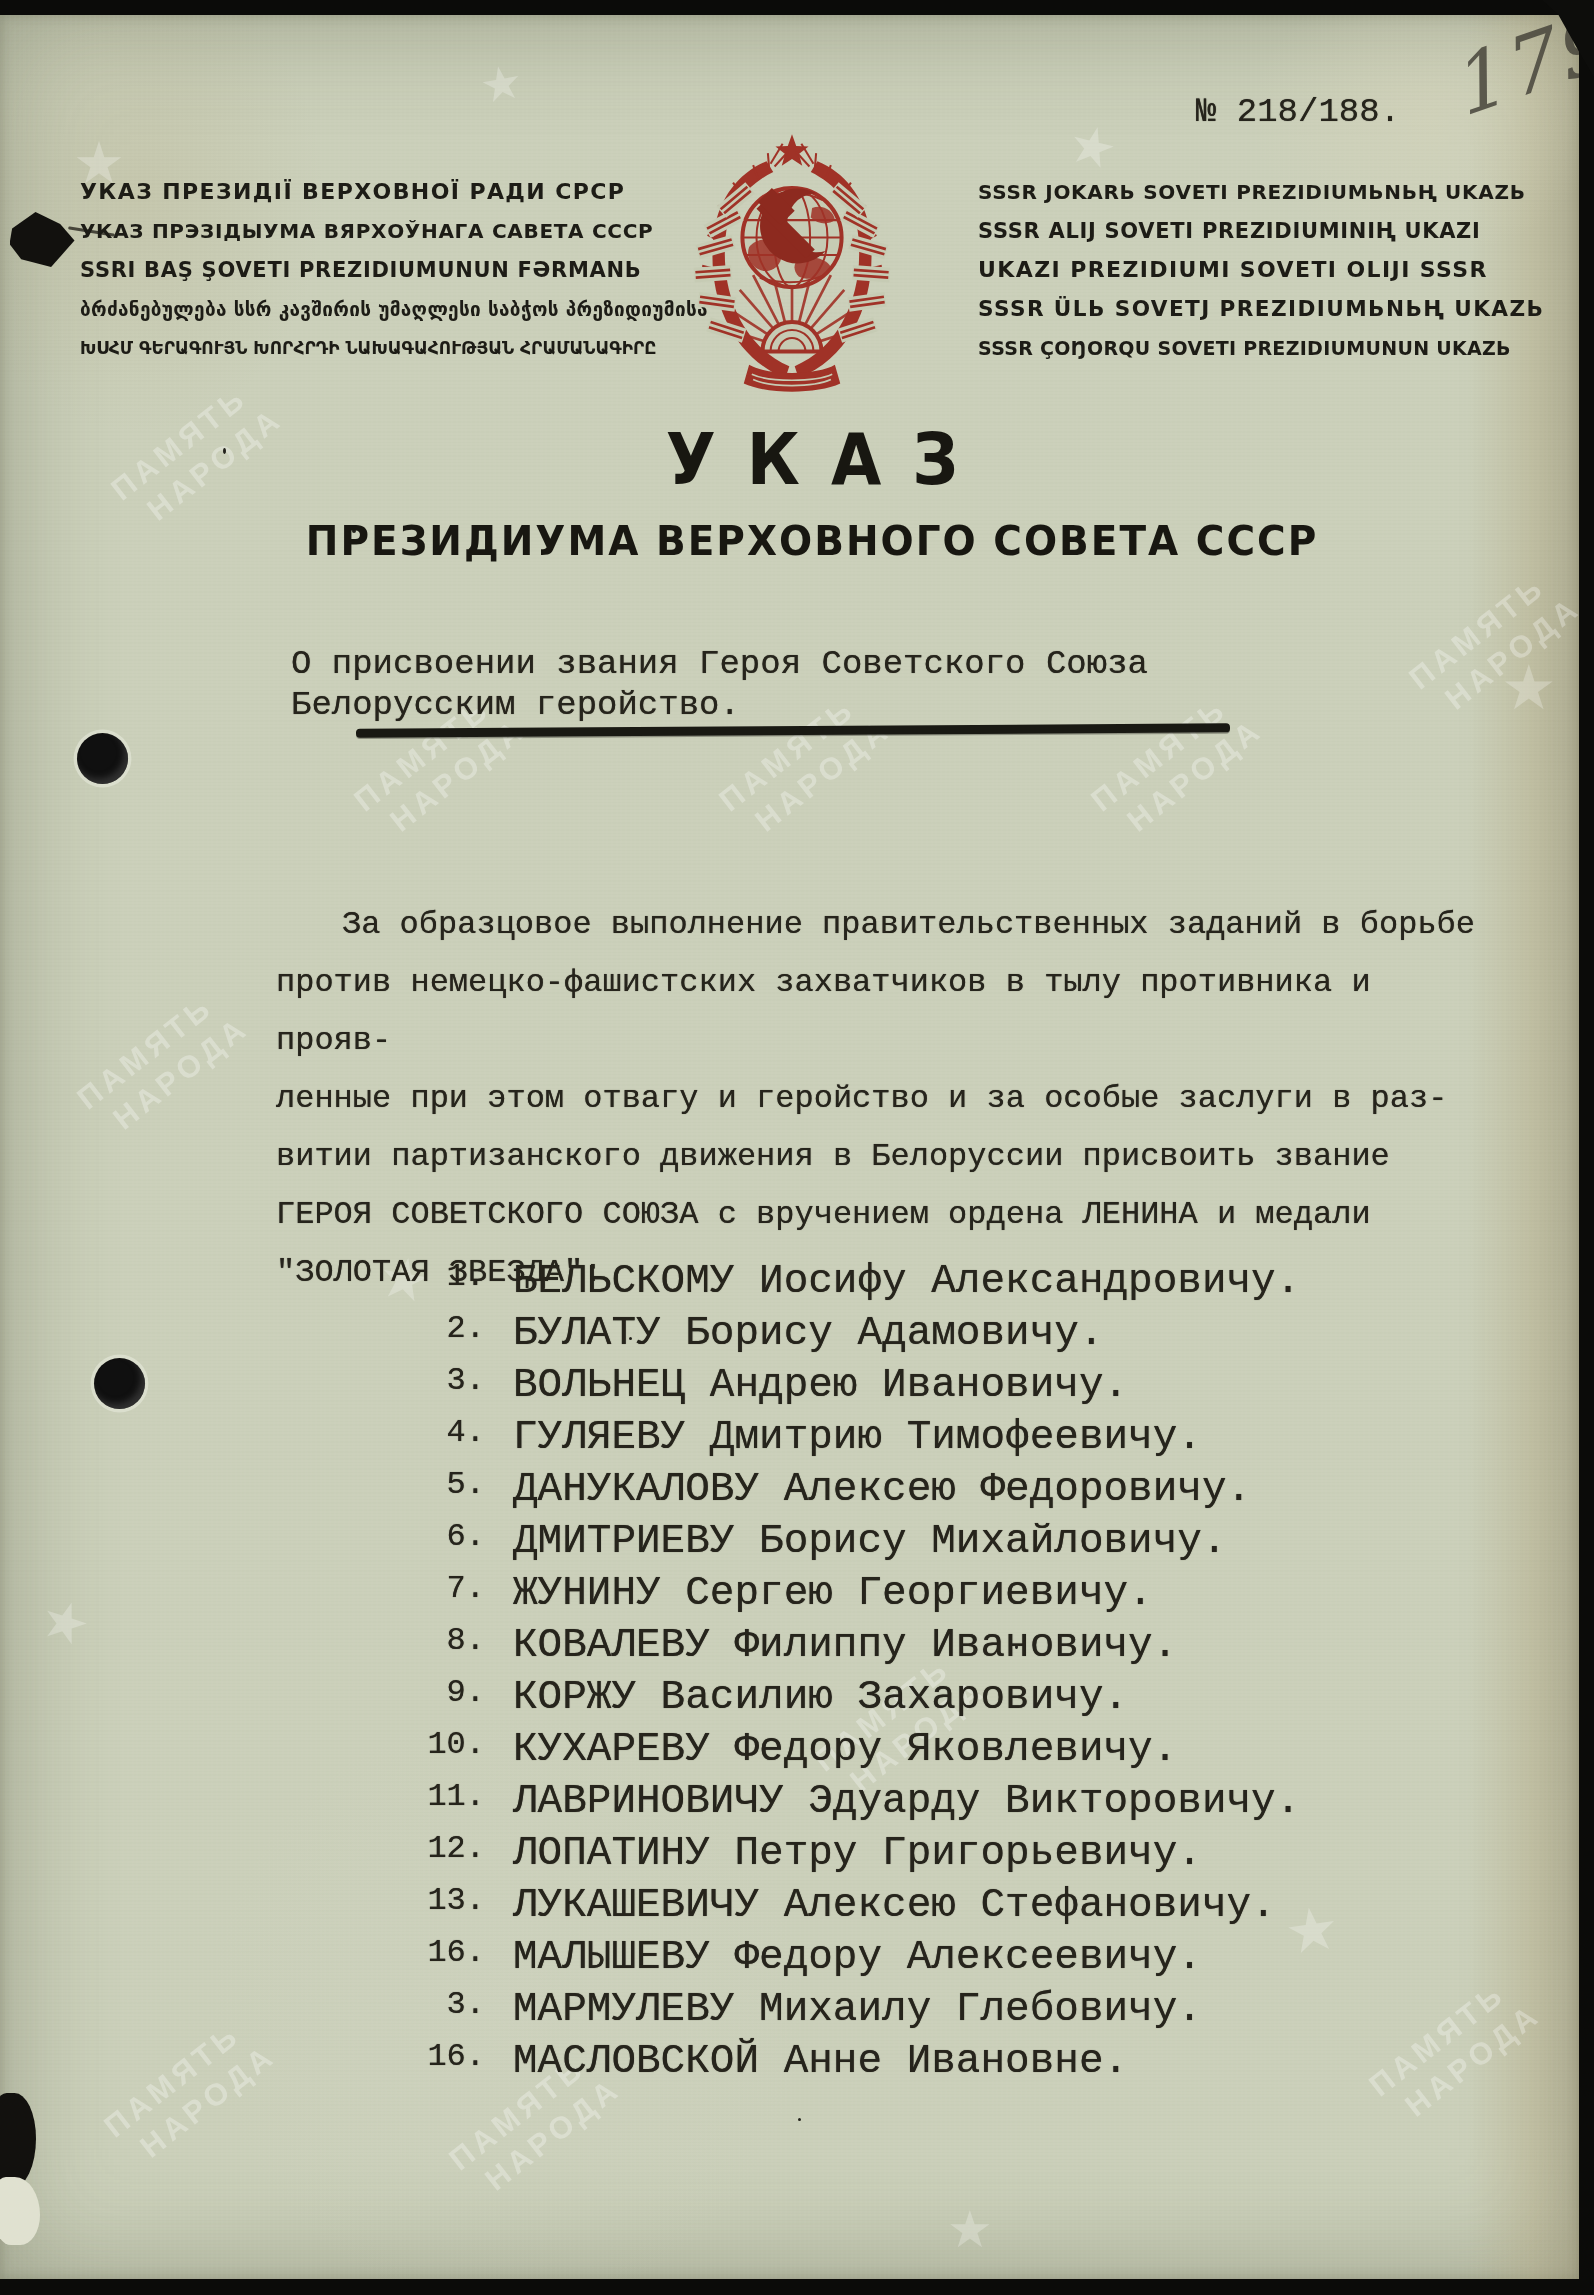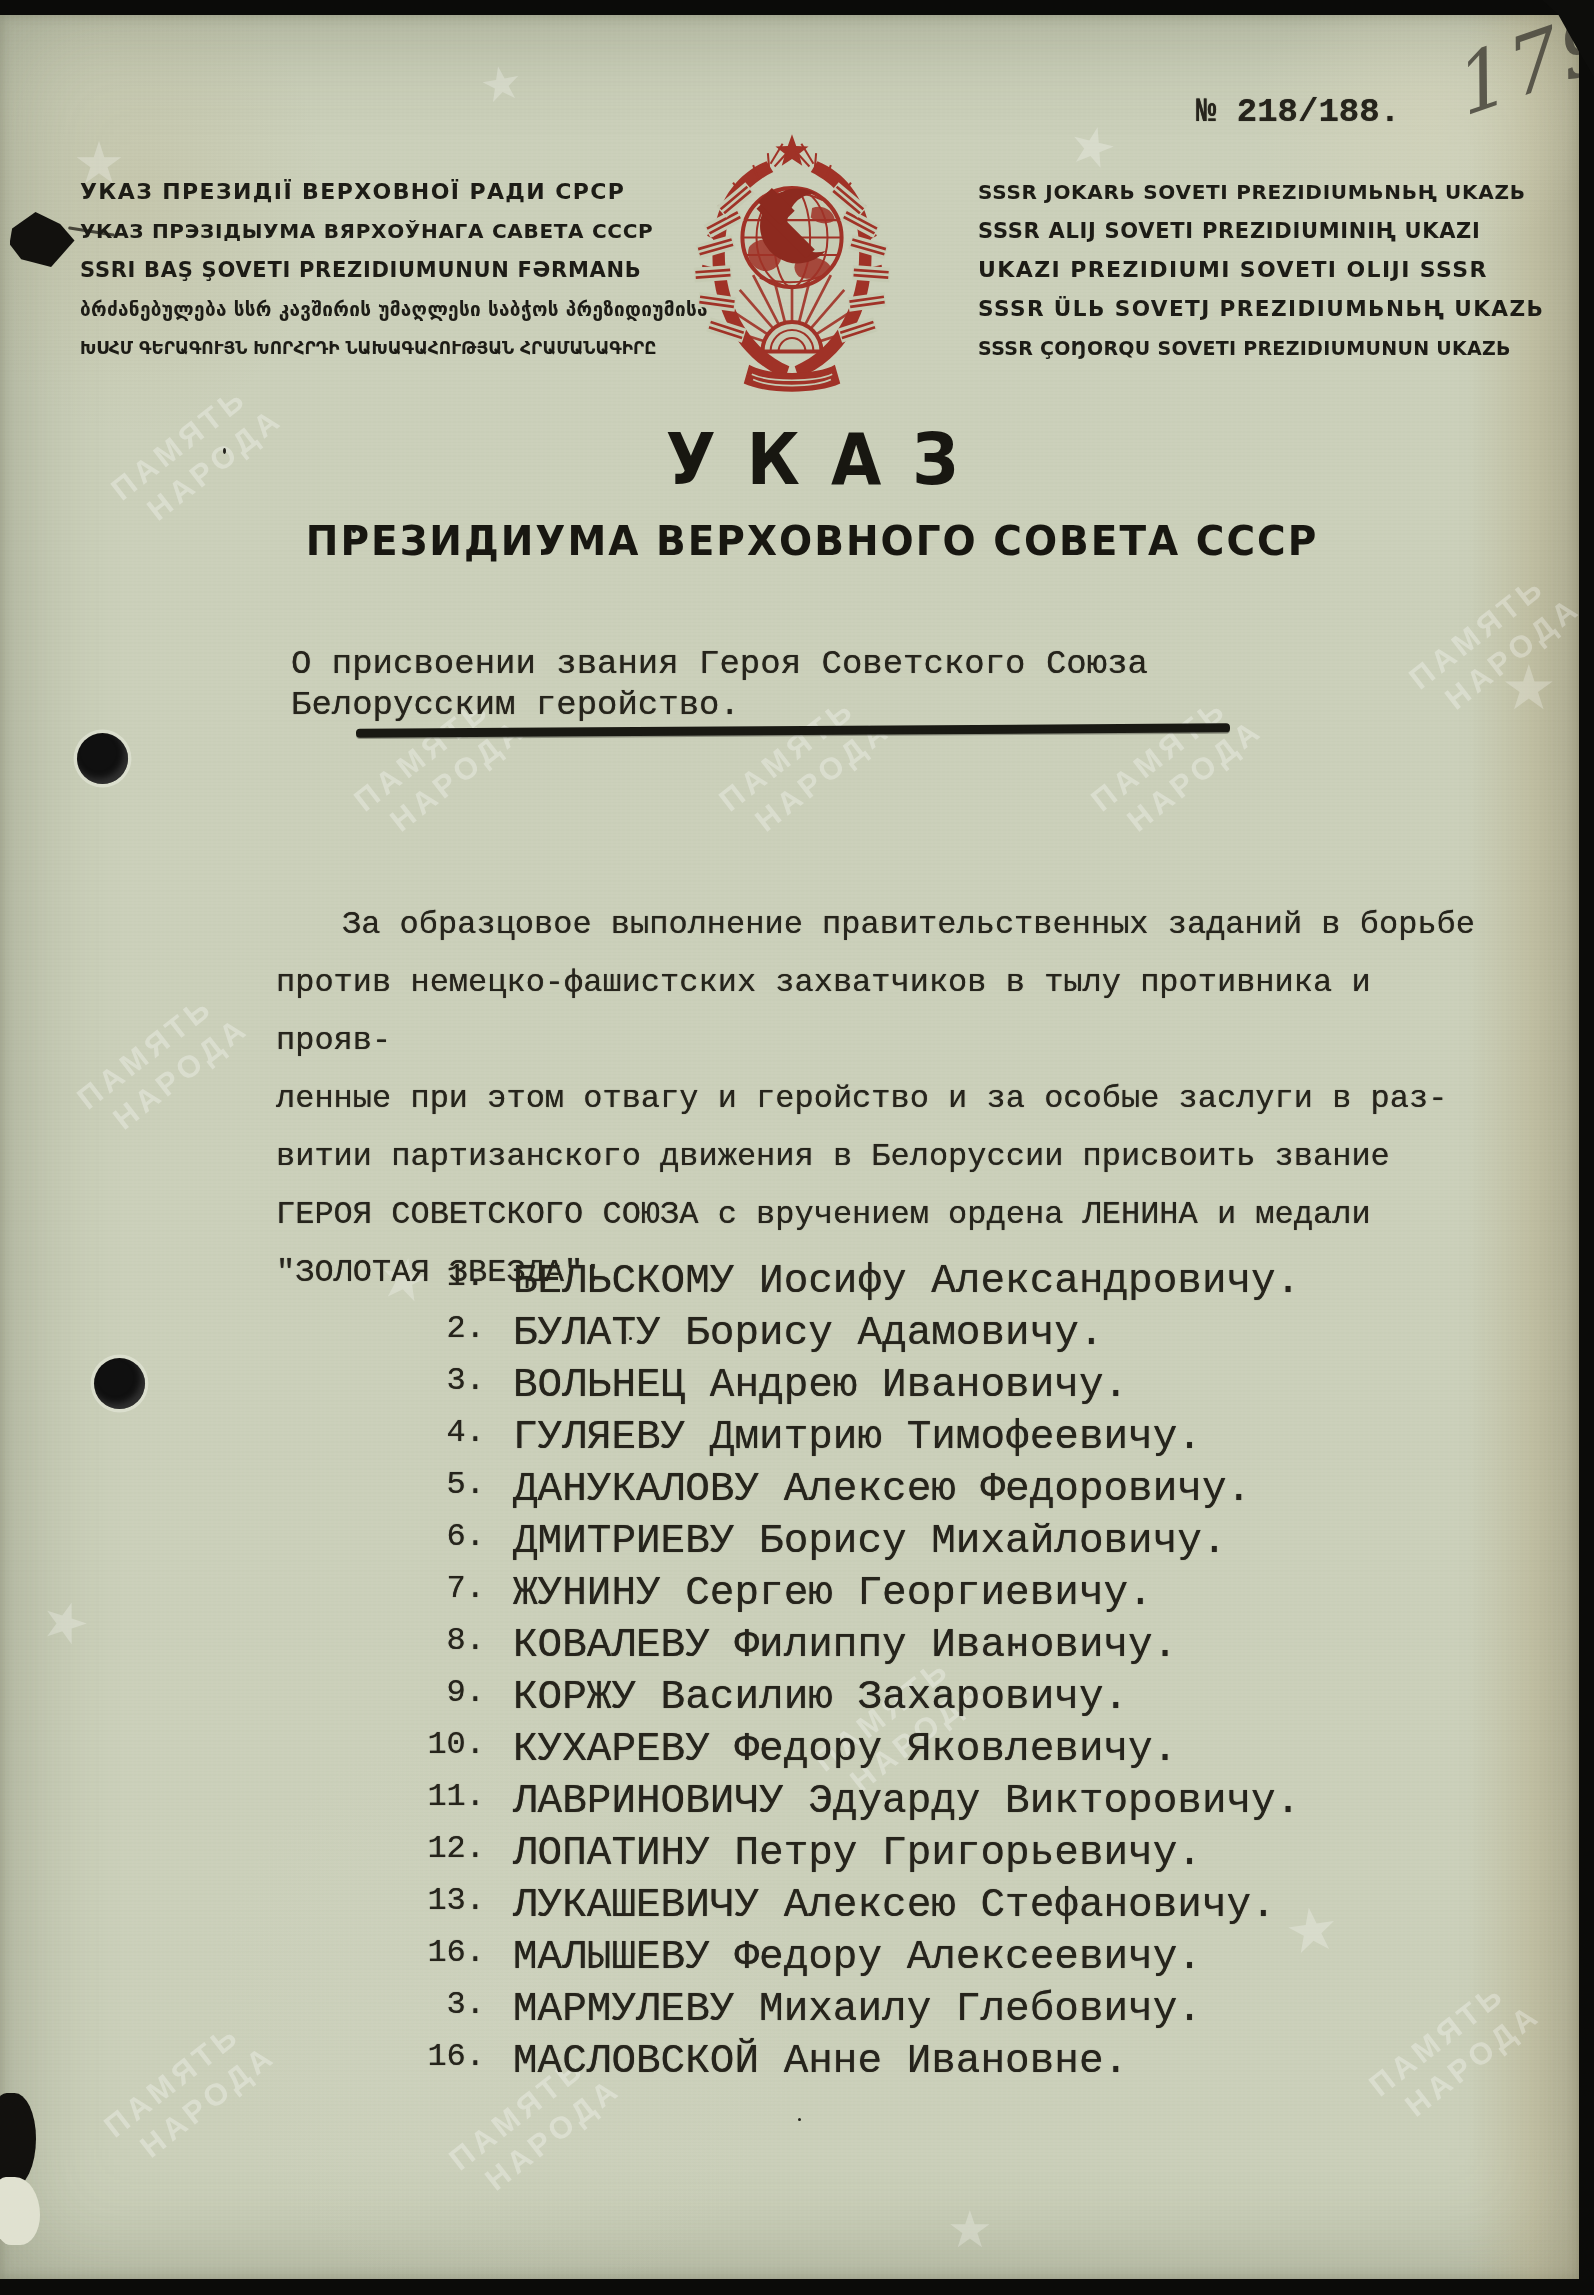--- a/index.html
+++ b/index.html
@@ -44,21 +44,21 @@
   .tear2b{position:absolute;left:-5.4px;top:2162px;width:45px;height:68px;background:#e0e1d0;
           border-radius:30% 70% 55% 45%;}
   .speck{position:absolute;background:#23221c;border-radius:50%;}
   
   .pencil{position:absolute;left:1455px;top:1.4px;font-family:"DejaVu Serif",serif;
           font-style:italic;font-size:80px;color:rgba(74,72,62,.88);
           transform:rotate(-19deg) skewX(-8deg);letter-spacing:2.7px;}
   
   .tw{font-family:"Liberation Mono","DejaVu Sans Mono",monospace;color:#26241c;
       text-shadow:0 0 0.8px rgba(38,36,28,.85);}
-  .decree-no{position:absolute;left:1196px;top:78px;font-size:34px;font-weight:bold;}
+  .decree-no{position:absolute;left:1196px;top:78px;font-size:34px;font-weight:normal;}
   
   .hdr{position:absolute;top:160px;width:595px;color:#1d1c16;font-weight:bold;
        font-family:"DejaVu Sans","Liberation Sans",sans-serif;text-align:left;}
   .hdr div{height:39px;line-height:34px;white-space:nowrap;}
   .hdr-left{left:80px;}
   .hdr-right{left:978px;width:565px;}
   .f33{font-size:22px;letter-spacing:1.4px;}
   .f31{font-size:21px;letter-spacing:0.7px;}
   .f30{font-size:20px;letter-spacing:0.7px;}
   .f28{font-size:19px;letter-spacing:0.3px;}

